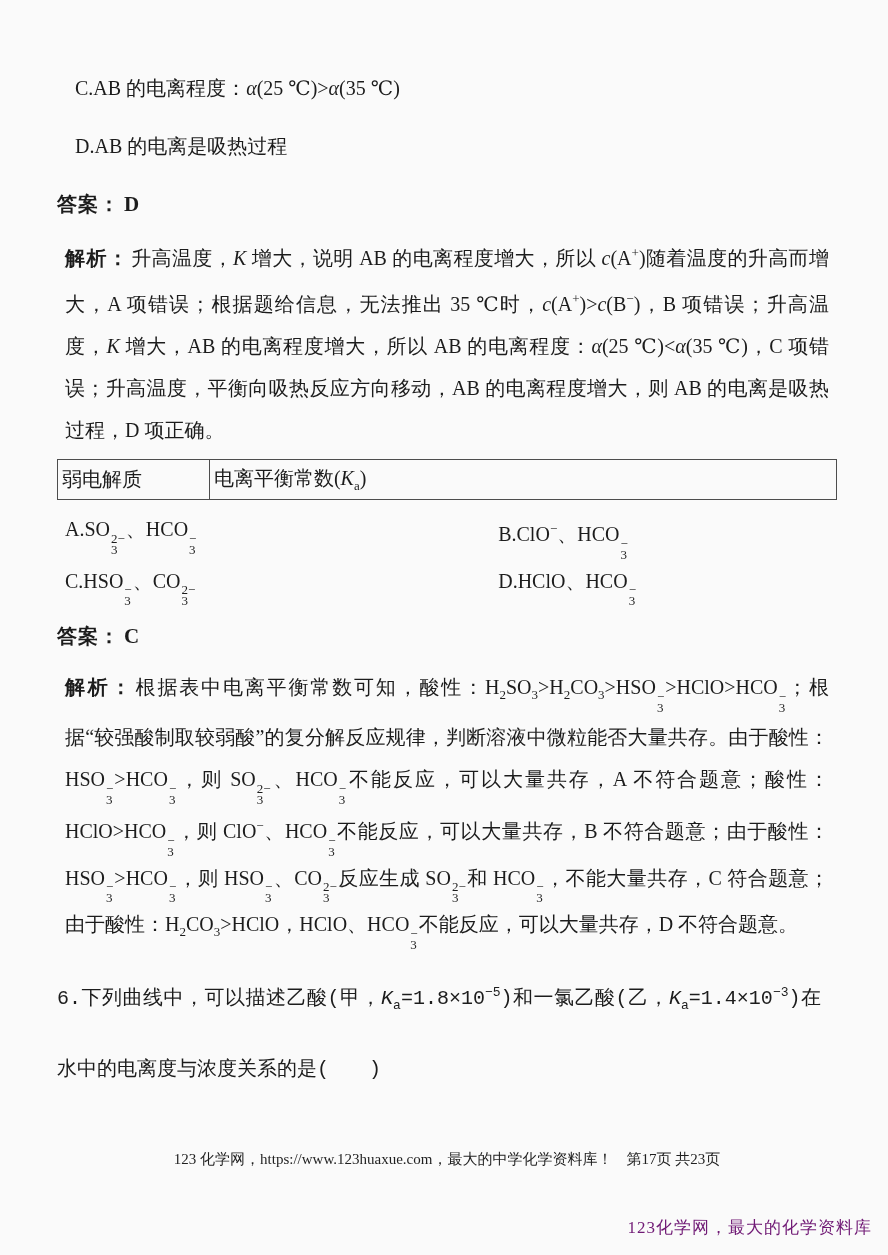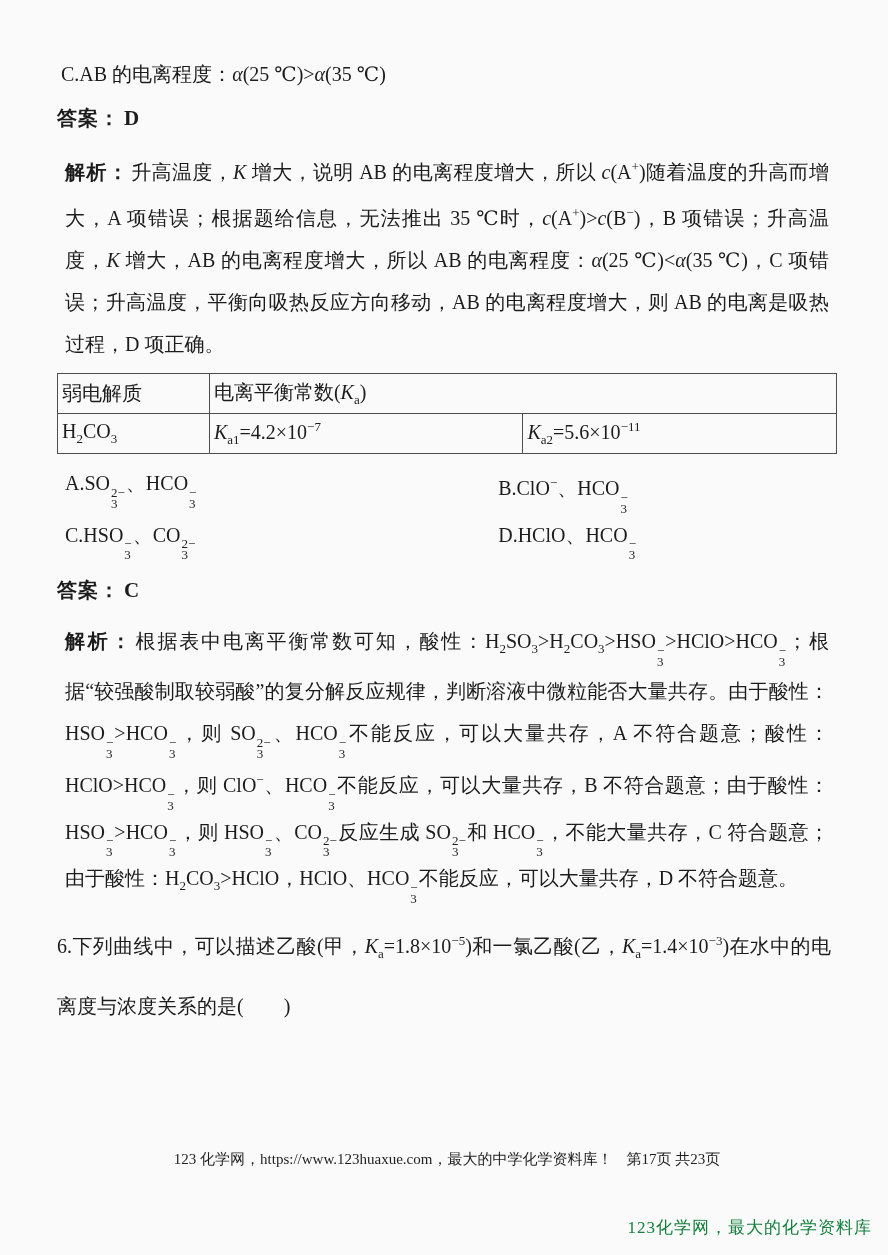--- a/index.html
+++ b/index.html
@@ -8,21 +8,21 @@
     background:#fafafa;
     color:#1c1c1c;
     font-family:"Liberation Serif","DejaVu Serif",serif;
     position:relative;
     overflow:hidden;
   }
   .content{
     padding:50px 51px 0 57px;
     font-size:20px;
   }
-  .line{margin:4px;line-height:40px;}
+  .line{margin:18px;line-height:40px;}
   .answer-line{margin:0;line-height:40px;}
   .blabel{
     font-weight:700;
     font-family:"Liberation Sans","DejaVu Sans",sans-serif;
     letter-spacing:1px;
     text-align:right;
   }
   .ansletter{
     font-weight:700;
     font-size:21px;
@@ -61,71 +61,68 @@
   }
   .qline{margin:0;line-height:36px;}
   .stemline{margin:0;line-height:36px;}
   .opts{
     display:grid;
     grid-template-columns:56.7% 43.3%;
     line-height:42px;
     margin:8px;
   }
   .q6para{
-    margin:6px 6px 0 0;
-    line-height:52px;
+    margin:6px 16px 0 0;
+    line-height:64px;
     text-align:justify;
+    font-family:Liberation Mono, monospace;
   }
   .footer{
     position:absolute;
     left:0;right:0;
     top:1150px;
     text-align:center;
     font-size:15px;
     color:#1f1f1f;
     padding-left:6px;
   }
   .footer .pageinfo{padding-left:14px;}
   .watermark{
     position:absolute;
     right:16px;
     top:1216px;
     font-size:17px;
-    color:#15803d;
+    color:#701a75;
     letter-spacing:1px;
   }
 </style>
 </head>
 <body>
 
 <div class="content">
 
   <p class="line">C.AB 的电离程度：<i>α</i>(25 ℃)&gt;<i>α</i>(35 ℃)</p>
+  <p class="line">D.AB 的电离是吸热过程</p>
 
   <p class="answer-line"><span class="blabel">答案：</span><span class="ansletter">D</span></p>
 
   <p class="para"><span class="blabel">解析：</span><span>升高温度，<i>K</i> 增大，说明 AB 的电离程度增大，所以 <i>c</i>(A<sup>+</sup>)随着温度的升高而增大，A 项错误；根据题给信息，无法推出 35 ℃时，<i>c</i>(A<sup>+</sup>)&gt;<i>c</i>(B<sup>−</sup>)，B 项错误；升高温度，<i>K</i> 增大，AB 的电离程度增大，所以 AB 的电离程度：<i>α</i>(25 ℃)&lt;<i>α</i>(35 ℃)，C 项错误；升高温度，平衡向吸热反应方向移动，AB 的电离程度增大，则 AB 的电离是吸热过程，D 项正确。</span></p>
 
 
   <table class="ktable">
     <colgroup>
       <col style="width:19.5%">
       <col style="width:40.25%">
       <col style="width:40.25%">
     </colgroup>
     <tbody>
       <tr>
         <td>弱电解质</td>
         <td colspan="2">电离平衡常数(<i>K</i><sub>a</sub>)</td>
       </tr>
-      <tr>
-        <td>H<sub>2</sub>CO<sub>3</sub></td>
-        <td><i>K</i><sub>a1</sub>=4.2×10<sup>−7</sup></td>
-        <td><i>K</i><sub>a2</sub>=5.6×10<sup>−11</sup></td>
-      </tr>
     </tbody>
   </table>
 
 
   <div class="opts">
     <span>A.SO<span class="ion">
           <span>2−</span>
           <span>3</span>
         </span>、HCO<span class="ion">
           <span>−</span>

